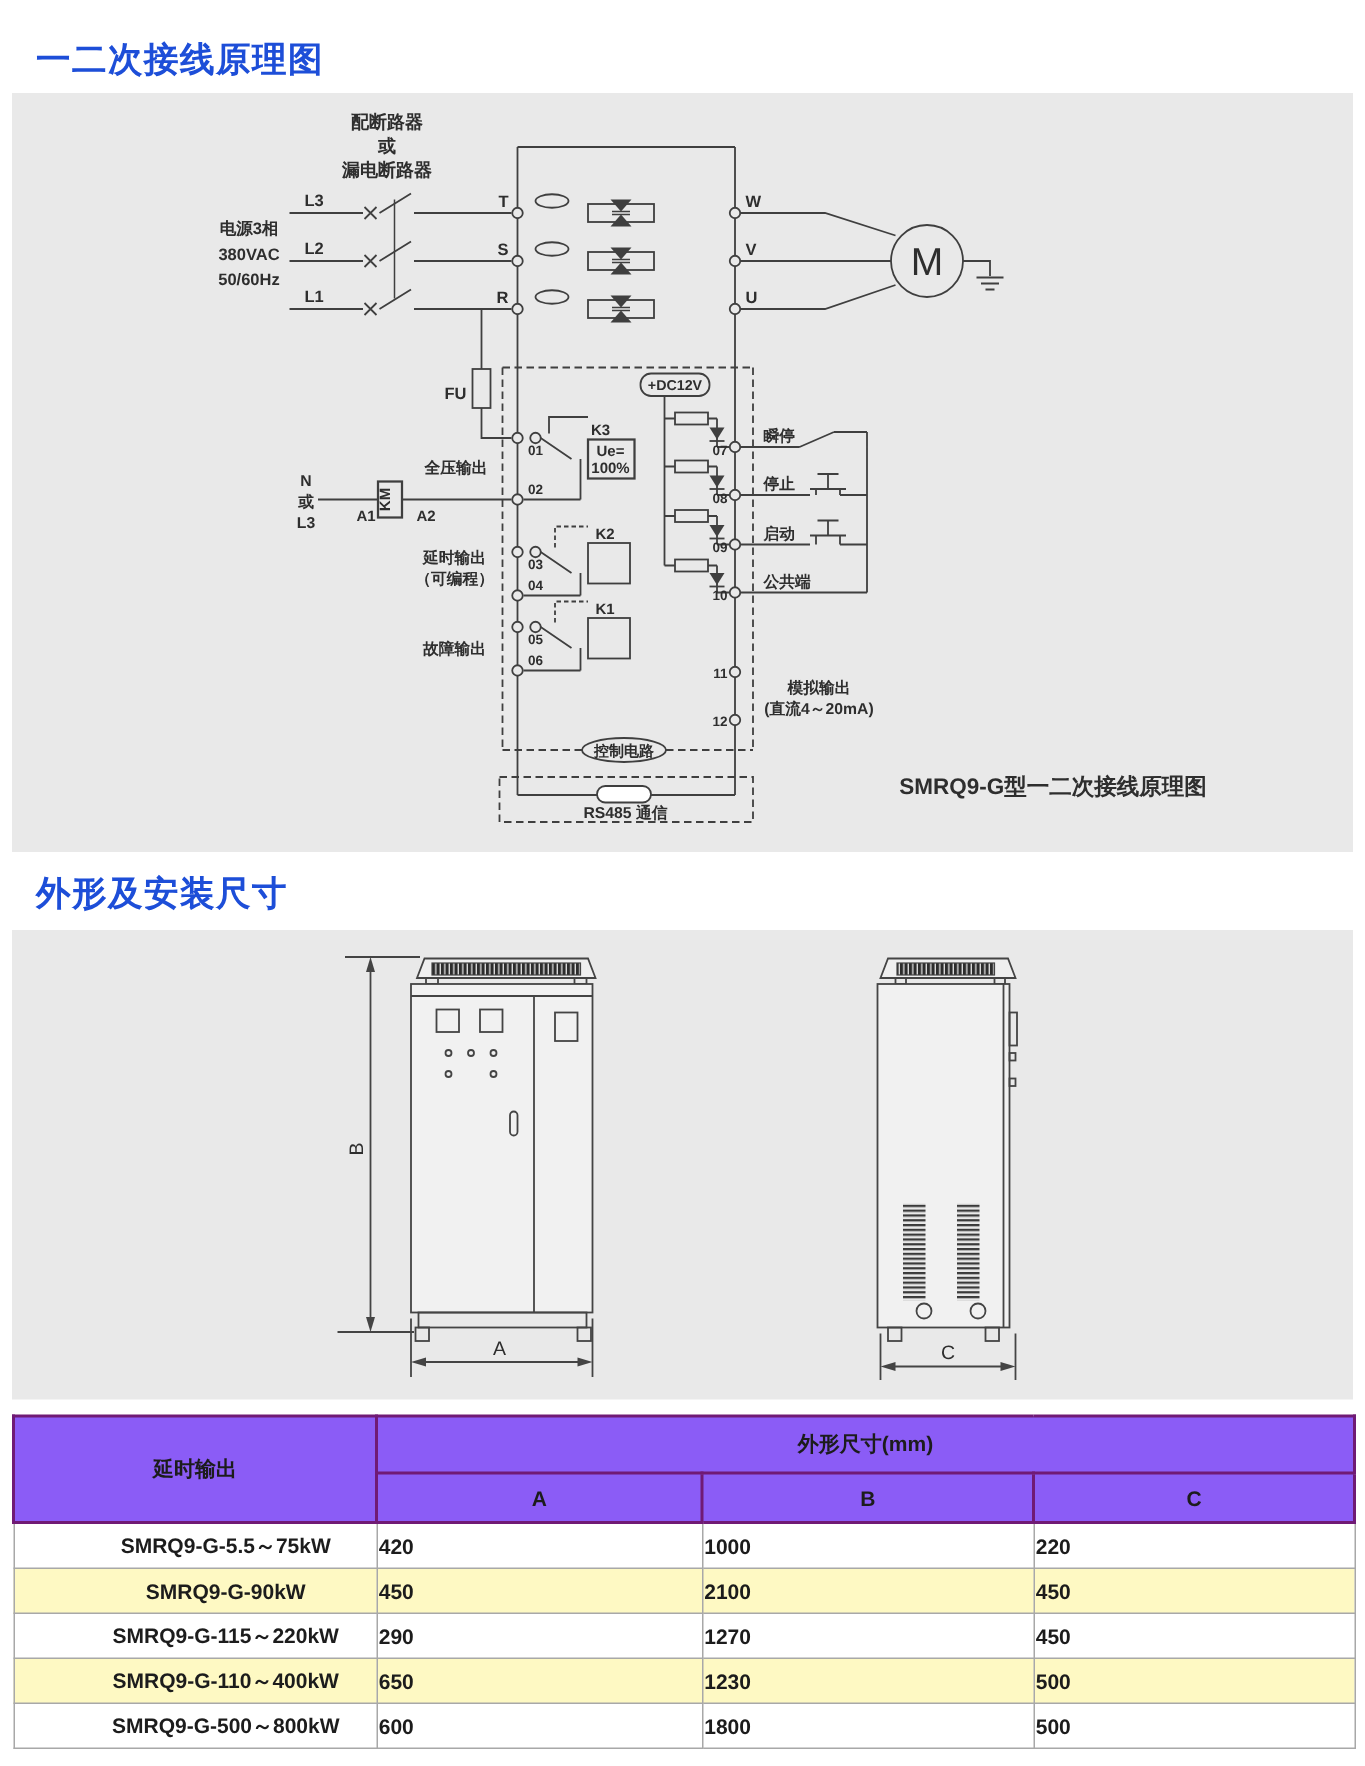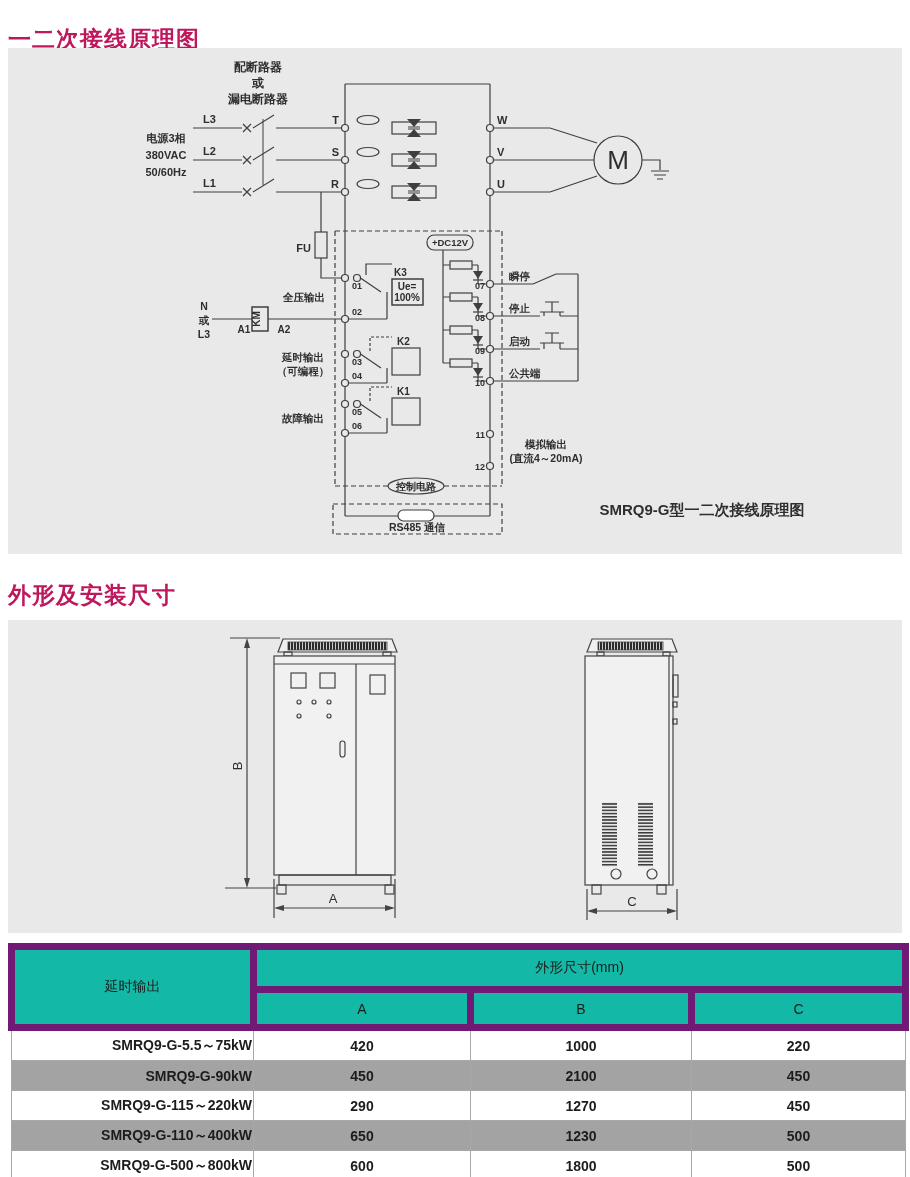--- a/index.html
+++ b/index.html
@@ -1,32 +1,32 @@
 <!DOCTYPE html>
 <html><head>
 <meta charset="utf-8">
 <style>
   html,body{margin:0;padding:0;background:#fff;}
   body{width:910px;height:1177px;position:relative;font-family:"Liberation Sans","DejaVu Sans",sans-serif;}
-  .sec-title{position:absolute;left:8px;font-size:23px;font-weight:700;color:#be185d;letter-spacing:1px;}
+  .sec-title{position:absolute;left:24px;font-size:23px;font-weight:700;color:#1d4ed8;letter-spacing:1px;}
   #title1{top:24px;}
   #title2{top:580px;}
   .panel{position:absolute;left:8px;background:#e9e9e9;}
-  #panel1{top:48px;width:894px;height:506px;}
+  #panel1{top:62px;width:894px;height:506px;}
   #panel2{top:620px;width:894px;height:313px;}
   svg{display:block;}
   svg text{font-family:"Liberation Sans","DejaVu Sans",sans-serif;fill:#2e2e2e;}
   .spec-table{position:absolute;left:8px;top:943px;width:894px;border-collapse:collapse;table-layout:fixed;font-size:14px;color:#1c1c1c;}
-  .spec-table thead th{background:#14b8a6;font-weight:400;border:7px solid #701a75;}
+  .spec-table thead th{background:#8b5cf6;font-weight:700;border:2px solid #701a75;}
   .spec-table thead tr.h1 th{height:34px;}
   .spec-table thead tr.h2 th{height:29px;}
-  .spec-table tbody td{height:27px;border:1px solid #a8a8a8;font-weight:700;text-align:center;background:#fff;}
+  .spec-table tbody td{height:27px;border:1px solid #a8a8a8;font-weight:700;background:#fff;}
   .spec-table tbody tr:first-child td{border-top:2px solid #e8150d;}
-  .spec-table tbody tr.alt td{background:#a3a3a3;}
-  .spec-table td.model{text-align:right;padding-left:42px;font-size:14px;margin-left:32px;}
+  .spec-table tbody tr.alt td{background:#fef9c3;}
+  .spec-table td.model{text-align:center;padding-left:42px;font-size:14px;margin-left:32px;}
 </style>
 </head>
 <body>
 
 <div class="sec-title" id="title1">一二次接线原理图</div>
 
 <div class="panel" id="panel1">
 <svg width="894" height="506" viewBox="8 62 894 506">
   <g stroke="#3f3f3f" stroke-width="1.2" fill="none">
 

